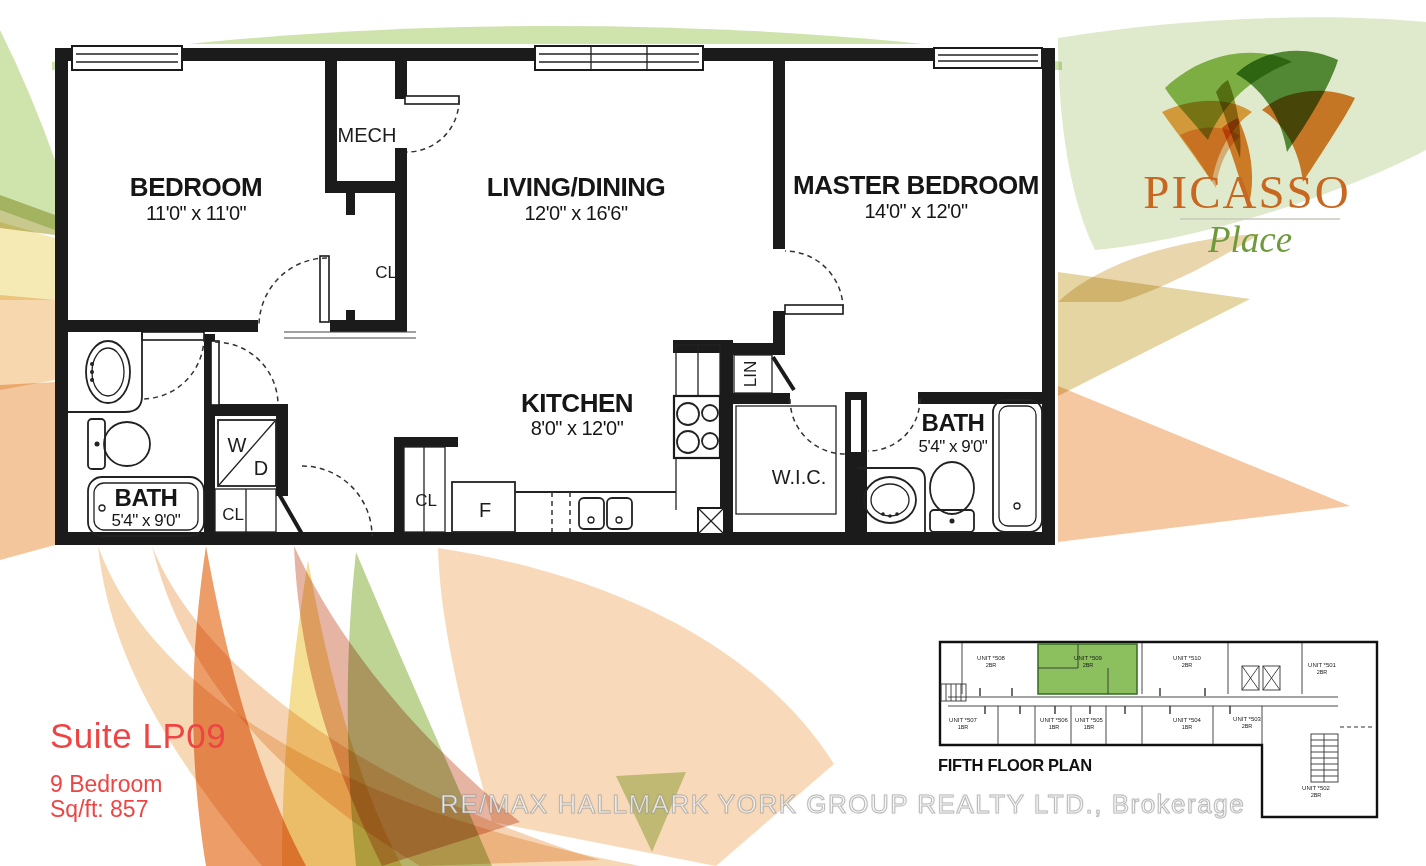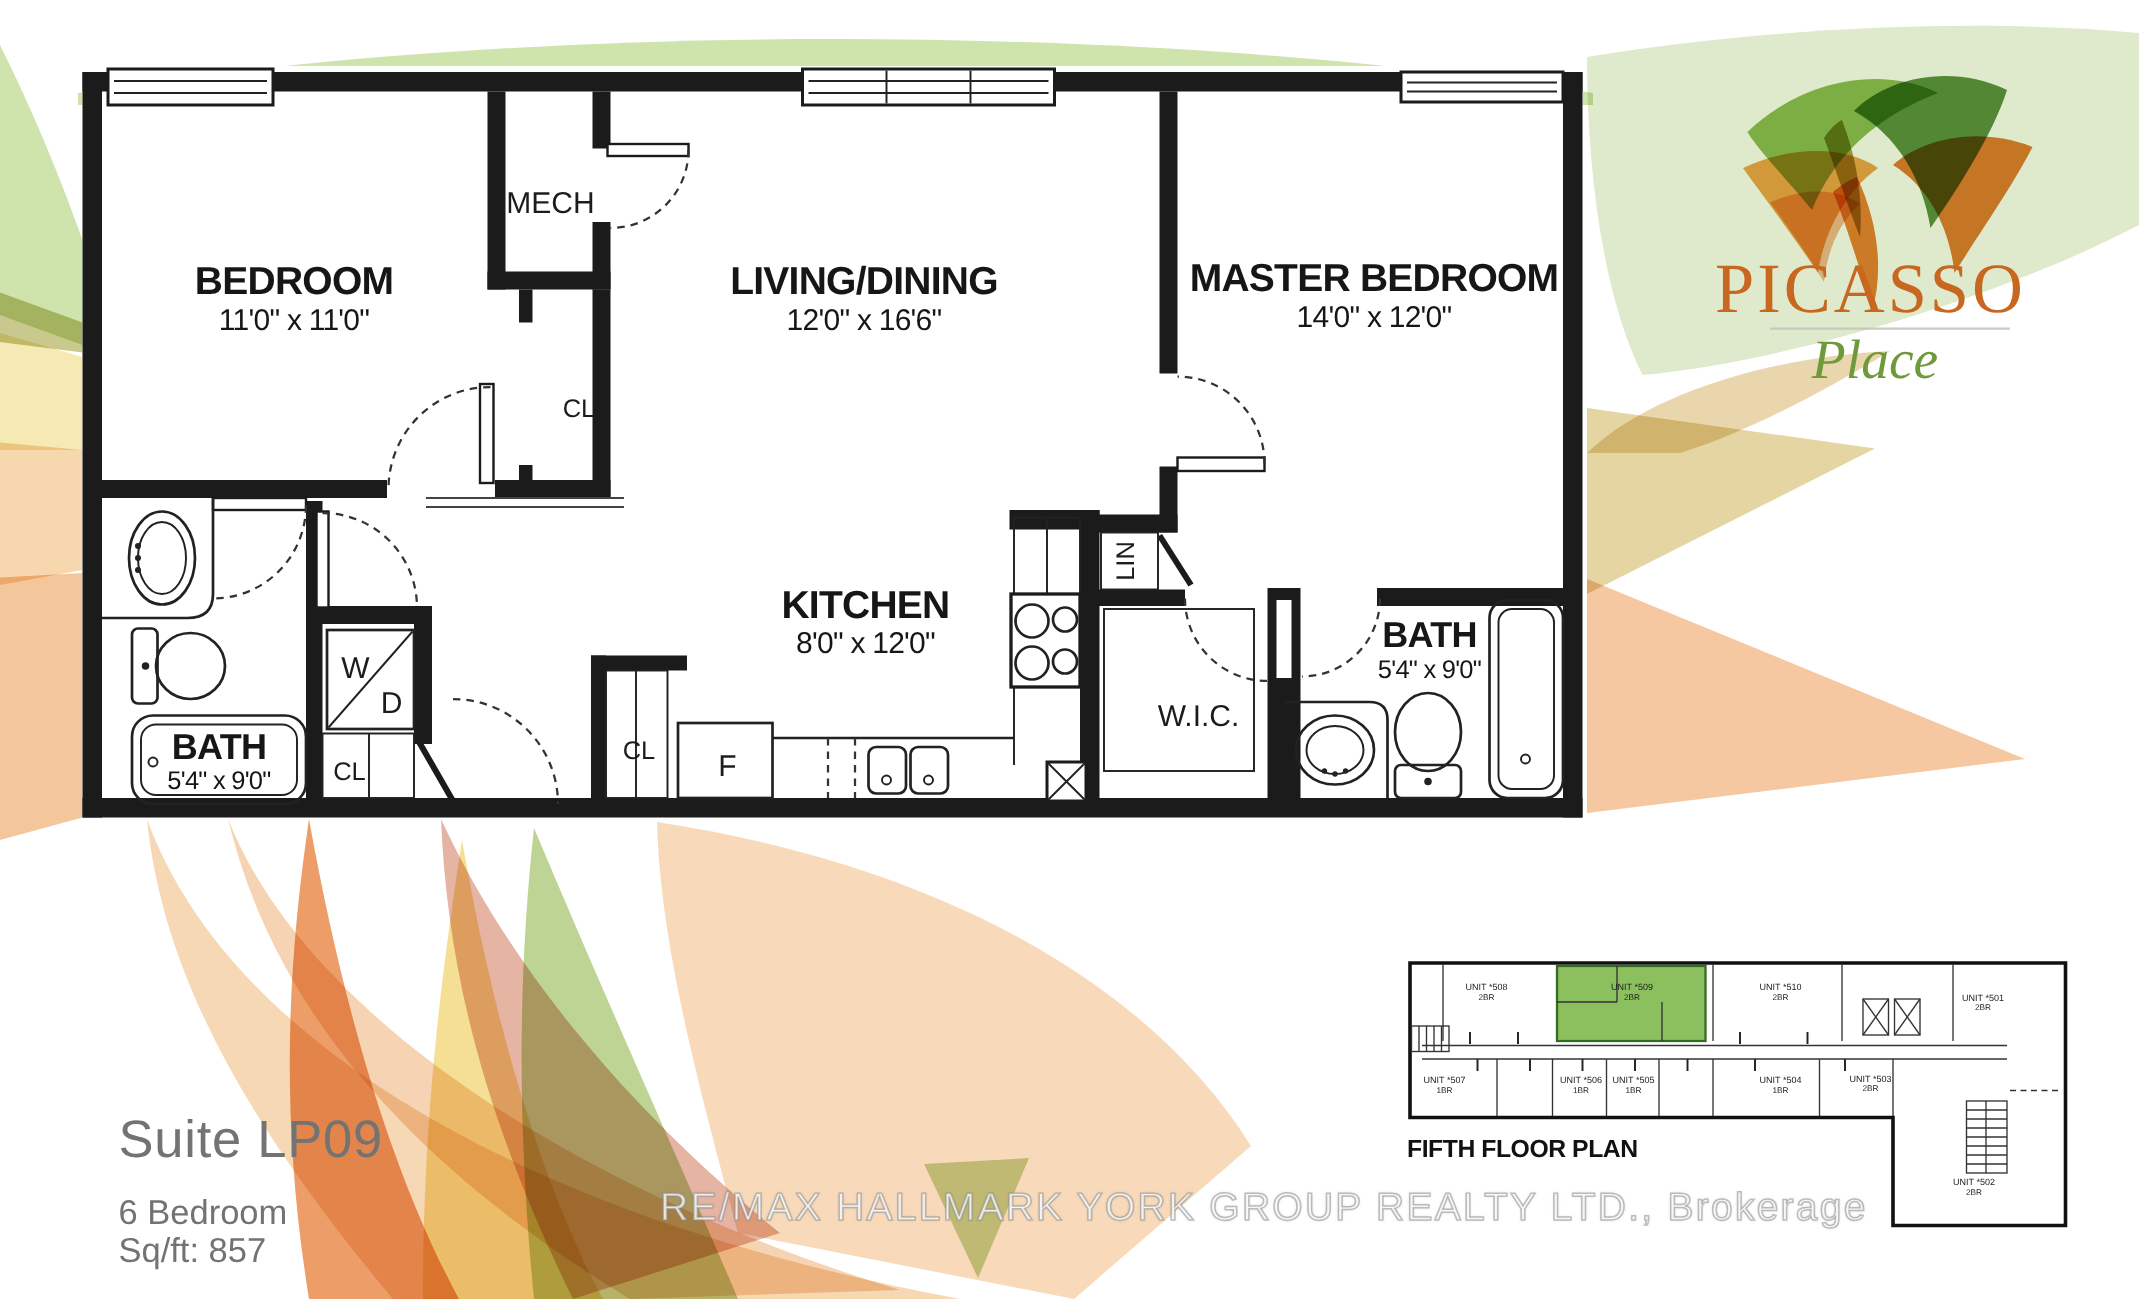--- a/index.html
+++ b/index.html
@@ -25,21 +25,21 @@
   .logo-title{font-family:"Liberation Serif",serif;font-size:47px;fill:#c8671f;letter-spacing:2px;}
   .logo-sub{font-family:"Liberation Serif",serif;font-style:italic;font-size:37px;fill:#6f9a3b;}
   
   .mwall{fill:none;stroke:#111;stroke-width:2.4;}
   .mthin{fill:none;stroke:#333;stroke-width:0.9;}
   .mstub{stroke:#222;stroke-width:1.3;}
   .ulabel{font-family:"Liberation Sans",sans-serif;font-size:6px;fill:#1d1d1d;text-anchor:middle;}
   .ulabel .t2{font-size:5.5px;}
   .mini-title{font-family:"Liberation Sans",sans-serif;font-weight:bold;font-size:16.5px;fill:#111;letter-spacing:-0.3px;}
   
-  .suite{position:absolute;left:50px;top:740px;color:#737373;margin-left:29px;}
+  .suite{position:absolute;left:50px;top:716px;color:#ef4444;}
   .suite .title{font-size:35px;letter-spacing:0.5px;}
   .suite .meta{margin-top:16px;font-size:23px;line-height:1.08;}
   .watermark{position:absolute;left:440px;top:789px;white-space:nowrap;font-size:26px;letter-spacing:1.5px;
              color:rgba(255,255,255,0.78);-webkit-text-stroke:1px rgba(140,140,140,0.55);
              text-shadow:0 0 2px rgba(120,120,120,0.35);}
 </style>
 </head>
 <body>
 
 <div class="canvas">
@@ -344,20 +344,20 @@
       <text class="ulabel" x="1247" y="721"><tspan>UNIT *503</tspan><tspan class="t2" x="1247" dy="6.5">2BR</tspan></text>
       <text class="ulabel" x="1316" y="790"><tspan>UNIT *502</tspan><tspan class="t2" x="1316" dy="6.5">2BR</tspan></text>
     </g>
     <text x="938" y="771" class="mini-title">FIFTH FLOOR PLAN</text>
   </g>
 </svg>
 
 <div class="suite">
   <div class="title">Suite LP09</div>
   <div class="meta">
-    <div>6 Bedroom</div>
+    <div>9 Bedroom</div>
     <div>Sq/ft: 857</div>
   </div>
 </div>
 
 <div class="watermark">RE/MAX HALLMARK YORK GROUP REALTY LTD.,  Brokerage</div>
 
 </div>
 
 </body></html>

